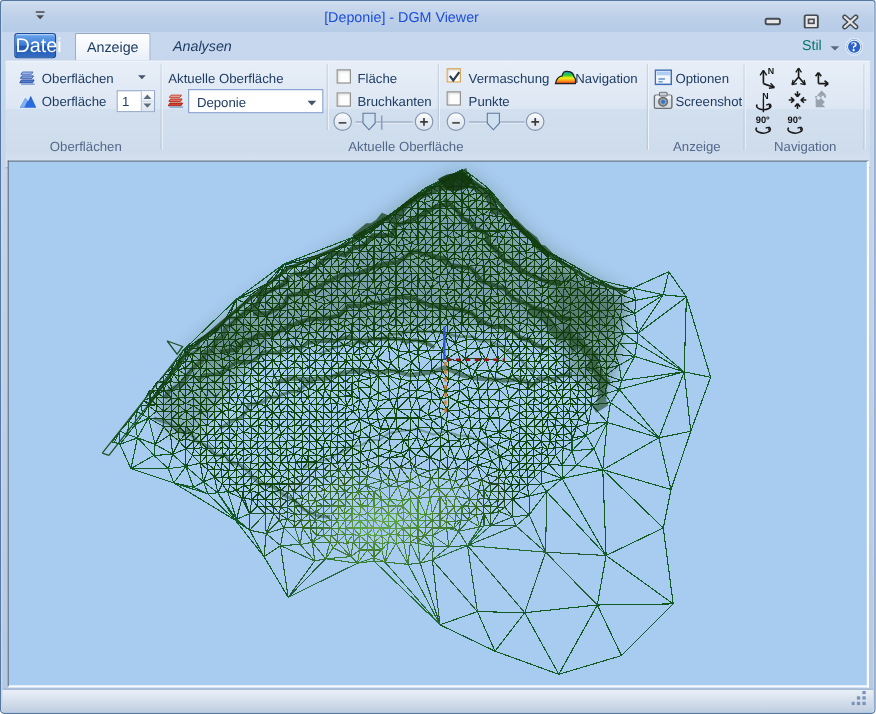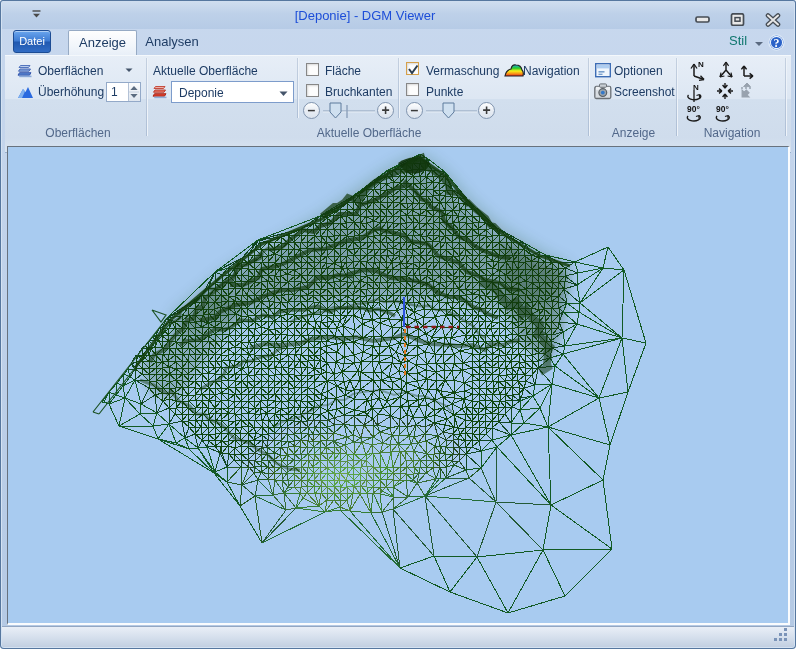--- a/index.html
+++ b/index.html
@@ -5,26 +5,26 @@
 #win{position:absolute;left:0;top:0;width:796px;height:649px;border-radius:3px 3px 4px 4px;
  background:linear-gradient(#c8d8ee,#b4c9e4);box-shadow:inset 0 0 0 1px #56779f, inset 0 0 0 2px #d4e2f2;}
 #titlebar{position:absolute;left:2px;top:1px;width:792px;height:28px;border-radius:3px 3px 0 0;
  background:linear-gradient(#d0deef,#bed1e9 45%,#b6cbe6);}
 #title{position:absolute;left:0;top:8px;width:730px;text-align:center;font-size:13px;color:#1d4ed8;}
 .winbtn{position:absolute;top:13px;}
 #qat{position:absolute;left:31px;top:9px;}
 #tabrow{position:absolute;left:2px;top:29px;width:792px;height:26px;}
 #datei{position:absolute;left:11px;top:1px;width:38px;height:23px;border-radius:3px;
  background:linear-gradient(#6aa6ee 0%,#3d7ad2 48%,#2058b0 52%,#316cc4 100%);
- border:1px solid #1c4c94;color:#fff;font-size:11px;text-align:center;line-height:21px;
+ border:1px solid #1c4c94;color:#fff;font-size:18px;text-align:center;line-height:21px;
  box-shadow:inset 0 1px 0 rgba(255,255,255,.45);}
 .tab{position:absolute;top:1px;height:25px;font-size:13px;color:#1e3c64;text-align:center;line-height:24px;}
 #tab-anzeige{left:66px;width:69px;background:linear-gradient(#fefefe,#f2f6fb 60%,#e8eff8);
  border:1px solid #96aac4;border-bottom:none;border-radius:2px 2px 0 0;}
-#tab-analysen{left:137px;width:66px;}
+#tab-analysen{left:149px;width:66px;font-style:italic;}
 #tab-maus{left:205px;width:122px;}
 #stil{position:absolute;left:727px;top:4px;width:40px;font-size:13px;color:#0f766e;}
 #ribbon{position:absolute;left:5px;top:55px;width:786px;height:98px;
  background:linear-gradient(#e7eef7 0%,#dde7f3 45%,#d2dfee 46%,#cfdcec 85%,#d8e3f0 100%);
  border-bottom:1px solid #98aecb;box-shadow:inset 0 1px 0 #f4f8fc;}
 .gsep{position:absolute;top:3px;height:78px;width:2px;
  background:linear-gradient(#c4d0e0,#aebfd6);border-right:1px solid #eef3f9;}
 .glabel{position:absolute;top:71px;font-size:12px;color:#52688a;text-align:center;}
 .rtext{position:absolute;font-size:12px;color:#1e3c64;}
 .cb{position:absolute;width:13px;height:13px;background:#fdfdfd;border:1px solid #878787;box-shadow:inset 1px 1px 2px #d8d8d8;}
@@ -92,21 +92,21 @@
       </g>
   </svg>
   <div class="rtext" style="left:33px;top:9px">Oberflächen</div>
   <svg style="position:absolute;left:120px;top:13px" width="8" height="5">
       <path d="M0.5 0.5l3.5 3.5 3.5-3.5z" fill="#44546a"></path>
     </svg>
   <svg style="position:absolute;left:12px;top:28px" width="17" height="17">
     <path d="M1 15 L6 6 L8.5 9 L11 4 L16 15 Z" fill="#2a6adf"></path>
     <path d="M1 15 L6 6 L8 8.6 L5 15Z" fill="#7fb0ef"></path>
   </svg>
-  <div class="rtext" style="left:33px;top:30px">Überhöhung</div>
+  <div class="rtext" style="left:33px;top:30px">Oberfläche</div>
   <div style="position:absolute;left:101px;top:27px;width:35px;height:20px;background:#fff;border:1px solid #93a9c8;"></div>
   <div class="rtext" style="left:106px;top:30px">1</div>
   <div style="position:absolute;left:123px;top:28px;width:12px;height:18px;background:linear-gradient(#fbfcfd,#dfe6ef);border-left:1px solid #b4c2d6;"></div>
   <svg style="position:absolute;left:123px;top:30px" width="12" height="14">
       <path d="M6 1l3.6 4H2.4z" fill="#5c6c80"></path>
       <path d="M6 13l3.6-4H2.4z" fill="#5c6c80"></path>
       <path d="M1 7h10" stroke="#c8d2e0"></path>
     </svg>
   <div class="glabel" style="left:8px;width:130px;">Oberflächen</div>
 

